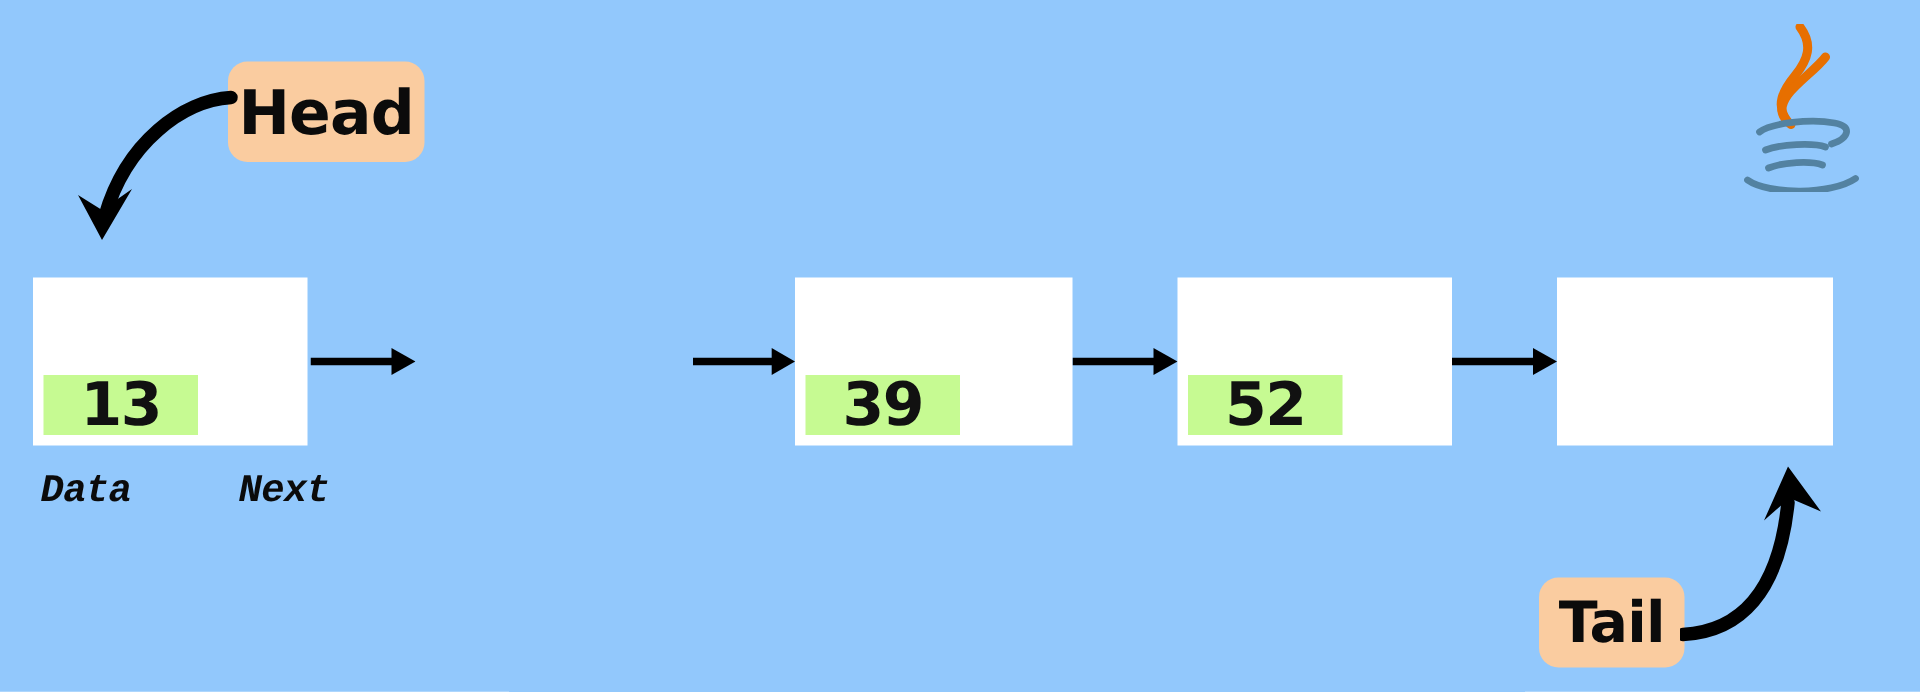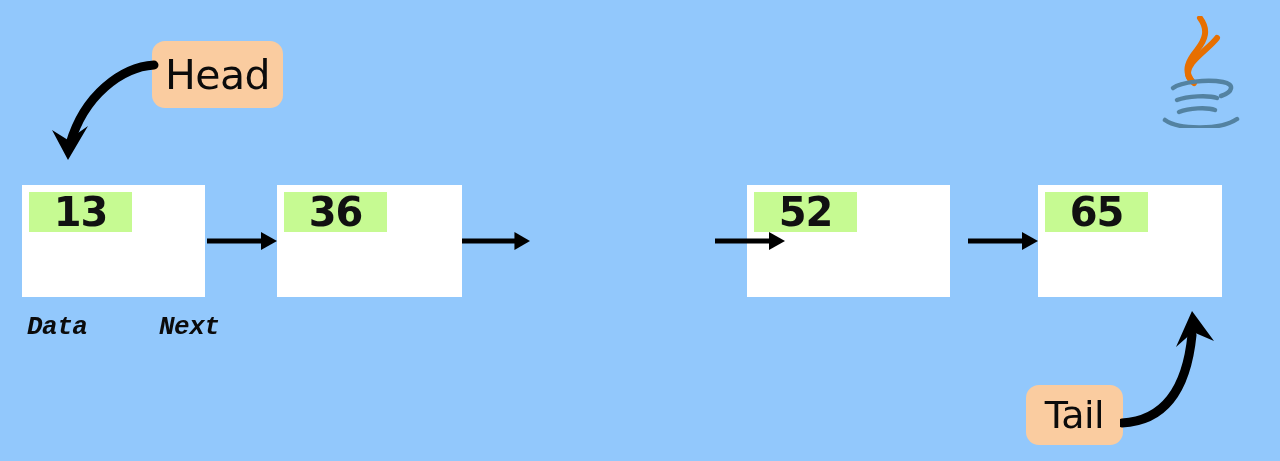--- a/index.html
+++ b/index.html
@@ -20,21 +20,21 @@
   }
 
   
   .node {
     position: absolute;
     top: 185px;
     height: 112px;
     box-sizing: border-box;
     background: #FFFFFF;
     display: flex;
-    align-items: flex-start;
+    align-items: flex-end;
     padding: 7px;
   }
   .cell-data {
     width: 103px;
     background: #C6FA92;
     display: flex;
     align-items: center;
     justify-content: center;
   }
   .cell-gap {
@@ -64,21 +64,21 @@
   
   .badge {
     position: absolute;
     background: #FACCA0;
     border-radius: 13px;
     display: flex;
     align-items: center;
     justify-content: center;
     font-family: "DejaVu Sans", sans-serif;
     font-size: 41px;
-    font-weight: 400;
+    font-weight: 700;
     color: #0B0B0B;
     letter-spacing: -0.5px;
   }
   #badge-head {
     left: 152px;
     top: 41px;
     width: 131px;
     height: 67px;
   }
   #badge-tail {
@@ -133,41 +133,38 @@
 <div id="canvas" style="background: rgb(146, 200, 252);">
 
   <div class="node" id="node-0" style="left: 22px; width: 183px;">
     <div class="cell-data">
       <span>13</span>
     </div>
     <div class="cell-gap"></div>
     <div class="cell-next"></div>
   </div>
 
-  <div class="node" id="node-1" style="left: 277px; width: 185px;">
+
+  <div class="node" id="node-2" style="left: 530px; width: 185px;">
     <div class="cell-data">
-      <span>36</span>
+      <span>39</span>
     </div>
     <div class="cell-gap"></div>
     <div class="cell-next"></div>
   </div>
 
-
-  <div class="node" id="node-3" style="left: 747px; width: 203px;">
+  <div class="node" id="node-3" style="left: 785px; width: 183px;">
     <div class="cell-data">
       <span>52</span>
     </div>
     <div class="cell-gap"></div>
     <div class="cell-next"></div>
   </div>
 
   <div class="node" id="node-4" style="left: 1038px; width: 184px;">
-    <div class="cell-data">
-      <span>65</span>
-    </div>
     <div class="cell-gap"></div>
     <div class="cell-next"></div>
   </div>
 
   <div class="connector" id="conn-0" style="left: 207px; width: 70px;">
     <svg width="100%" height="26" viewBox="0 0 70 26" preserveAspectRatio="none">
       <line x1="0" y1="13" x2="56" y2="13" stroke="#000000" stroke-width="5"></line>
       <polygon points="54,4 70,13 54,22" fill="#000000"></polygon>
     </svg>
   </div>

